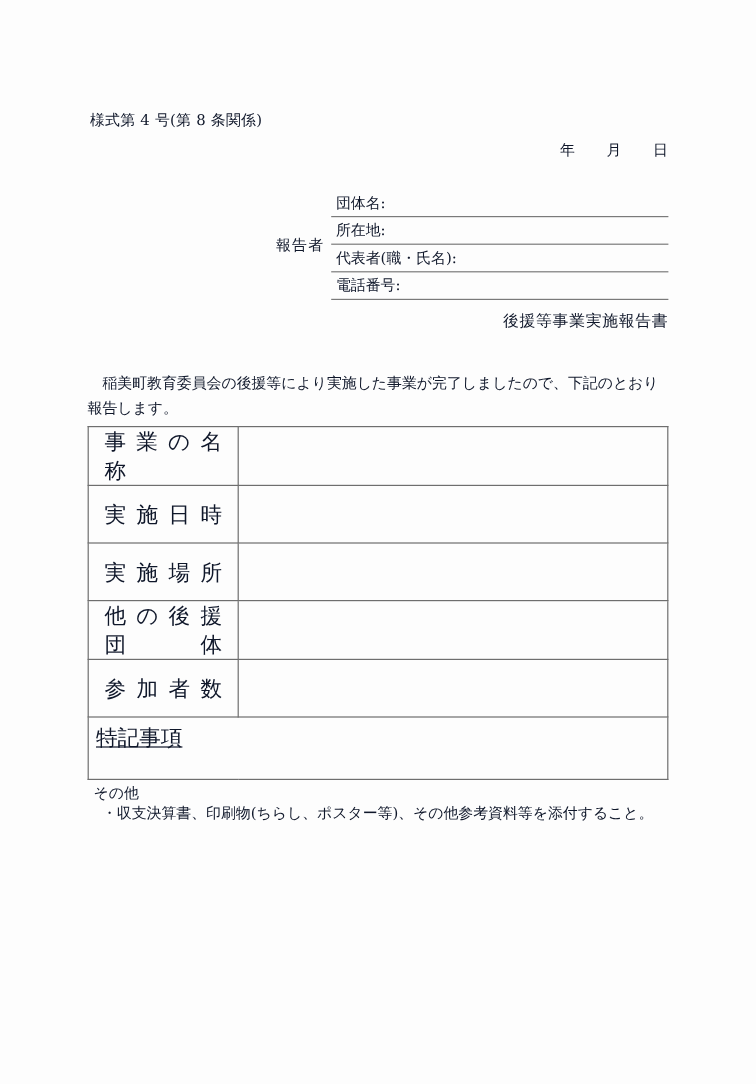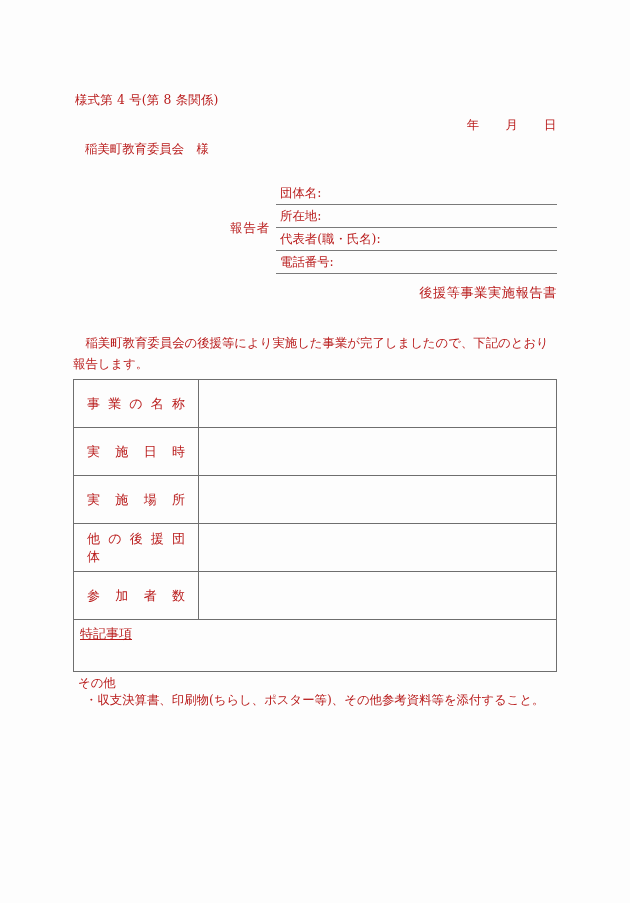--- a/index.html
+++ b/index.html
@@ -6,21 +6,21 @@
     margin: 0;
     padding: 0;
     background: #ffffff;
   }
   .page {
     position: relative;
     width: 630px;
     height: 903px;
     background: #fdfdfd;
     font-family: "DejaVu Serif", "Liberation Serif", serif;
-    color: #b91c1c;
+    color: #0f172a;
     font-size: 12.4px;
     overflow: hidden;
     box-sizing: border-box;
   }
   .content {
     padding: 93px 73px 0 73px;
     box-sizing: border-box;
   }
   .form-number {
     line-height: 14px;
@@ -76,21 +76,21 @@
   table.report-table {
     margin-top: 5px;
     border-collapse: collapse;
     width: 484px;
     table-layout: fixed;
   }
   .report-table th,
   .report-table td {
     border: 1px solid #6e6e6e;
     font-weight: normal;
-    font-size: 13px;
+    font-size: 18px;
   }
   .report-table th.row-label {
     width: 125px;
     height: 45px;
     padding: 0 13px;
     text-align: justify;
     text-align-last: justify;
     box-sizing: border-box;
   }
   .report-table td.row-value {
@@ -117,21 +117,20 @@
 </head>
 <body>
 
 <div class="page">
   <div class="content">
 
     <div class="form-number">様式第 4 号(第 8 条関係)</div>
 
     <div class="date-line">年　　月　　日</div>
 
-    <div class="addressee">稲美町教育委員会　様</div>
 
     <div class="reporter">
       <div class="reporter-label">報告者</div>
       <div class="reporter-fields">
         <div class="reporter-field">団体名:</div>
         <div class="reporter-field">所在地:</div>
         <div class="reporter-field">代表者(職・氏名):</div>
         <div class="reporter-field">電話番号:</div>
       </div>
     </div>

